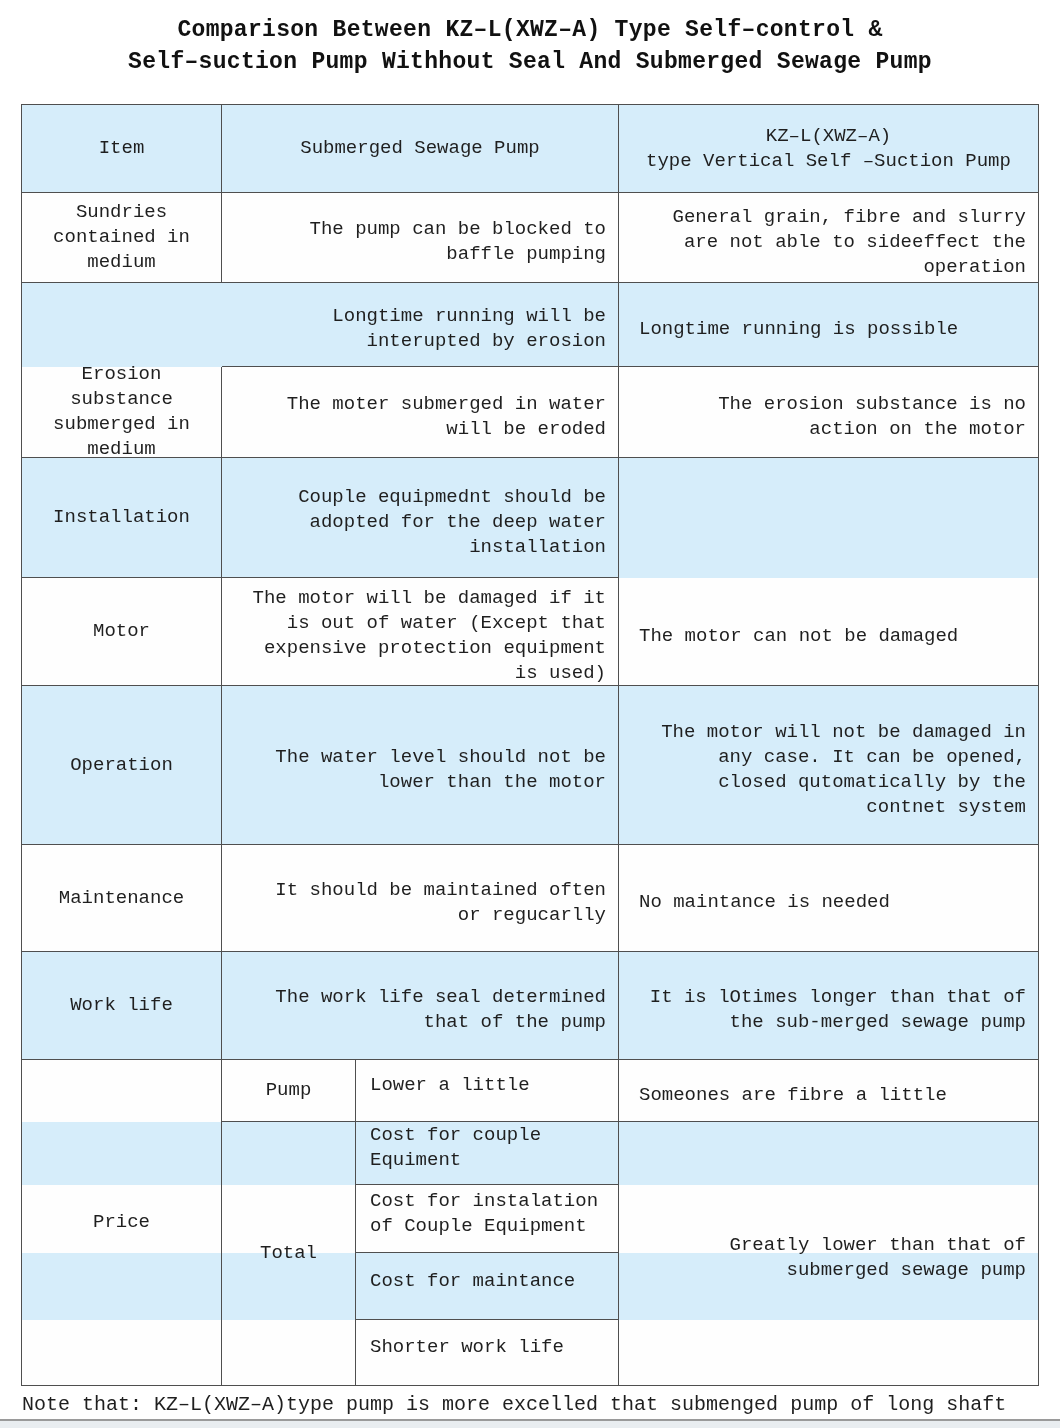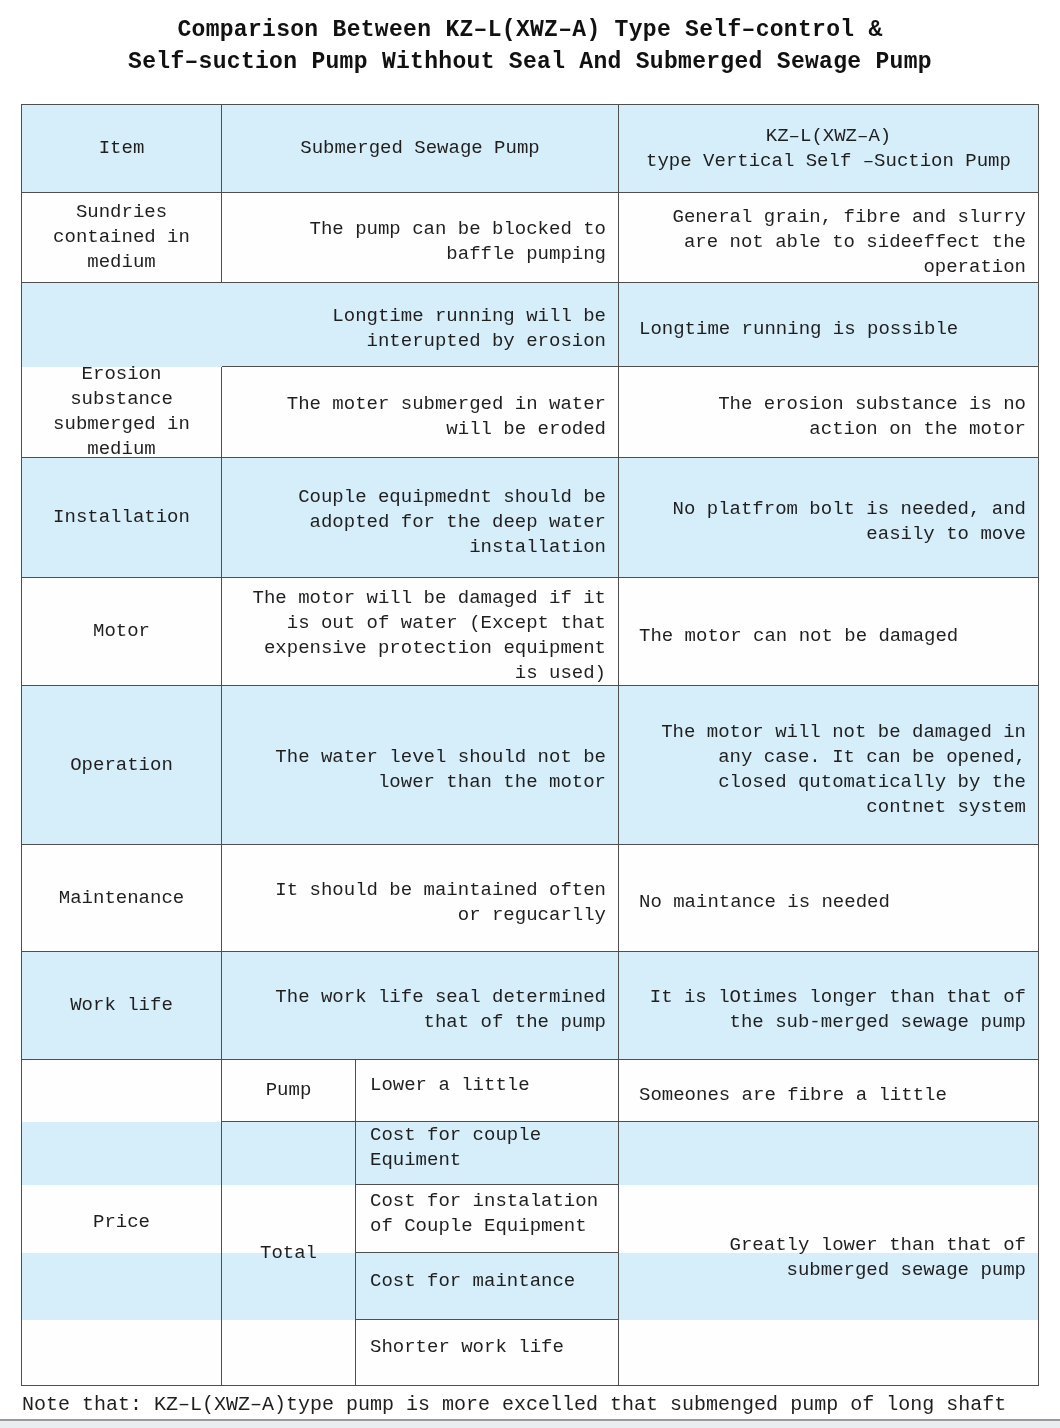--- a/index.html
+++ b/index.html
@@ -95,21 +95,20 @@
 
     <div class="cell content br bb colmid" style="grid-row:3">Longtime running will be interupted by erosion</div>
     <div class="cell content bb col4" style="grid-row:3">Longtime running is possible</div>
 
     <div class="cell center br bb col1" style="grid-row:4">Erosion substance submerged in medium</div>
     <div class="cell content br bb colmid" style="grid-row:4">The moter submerged in water will be eroded</div>
     <div class="cell content bb col4" style="grid-row:4">The erosion substance is no action on the motor</div>
 
     <div class="cell center br bb col1" style="grid-row:5">Installation</div>
     <div class="cell content br bb colmid" style="grid-row:5">Couple equipmednt should be adopted for the deep water installation</div>
-    <div class="cell content bb col4" style="grid-row:5">No platfrom bolt is needed, and easily to move</div>
 
     <div class="cell center br bb col1" style="grid-row:6">Motor</div>
     <div class="cell content br bb colmid" style="grid-row:6">The motor will be damaged if it is out of water (Except that expensive protection equipment is used)</div>
     <div class="cell content bb col4" style="grid-row:6">The motor can not be damaged</div>
 
     <div class="cell center br bb col1" style="grid-row:7">Operation</div>
     <div class="cell content br bb colmid" style="grid-row:7">The water level should not be lower than the motor</div>
     <div class="cell content bb col4" style="grid-row:7">The motor will not be damaged in any case. It can be opened, closed qutomatically by the contnet system</div>
 
     <div class="cell center br bb col1" style="grid-row:8">Maintenance</div>

